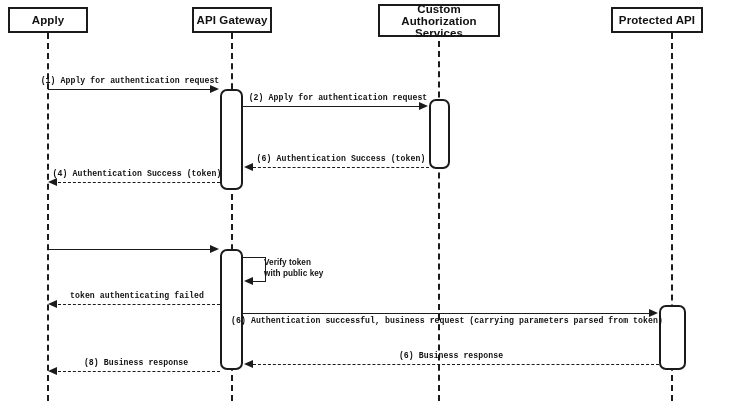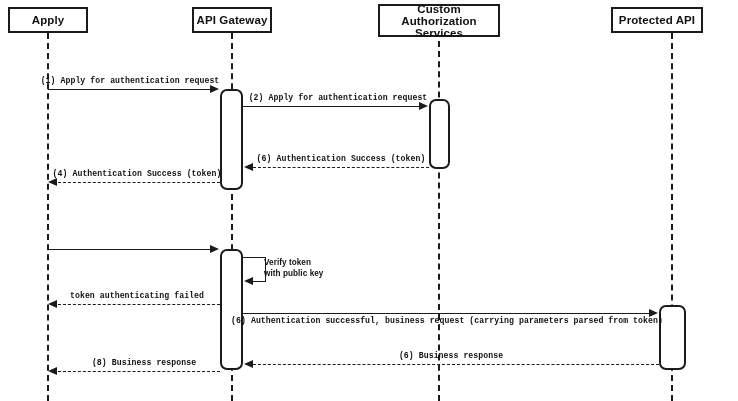--- a/index.html
+++ b/index.html
@@ -168,16 +168,16 @@
   <div class="msg-line" style="left:243px; top:313px; width:407px;"></div>
   <div class="arrow right" style="left:649px; top:308.5px;"></div>
   <div class="msg-label center" style="left:447px; top:292px;margin-top:24px;">(6) Authentication successful, business request (carrying parameters parsed from token)</div>
 
   <div class="msg-line dashed" style="left:253px; top:364px; width:406px;"></div>
   <div class="arrow left" style="left:244px; top:359.5px;"></div>
   <div class="msg-label center" style="left:451px; top:351px;">(6) Business response</div>
 
   <div class="msg-line dashed" style="left:58px; top:371px; width:162px;"></div>
   <div class="arrow left" style="left:48px; top:366.5px;"></div>
-  <div class="msg-label center" style="left:136px; top:358px;margin-left:8px;">(8) Business response</div>
+  <div class="msg-label center" style="left:136px; top:358px;">(8) Business response</div>
 
 
 </div>
 
 </body></html>

